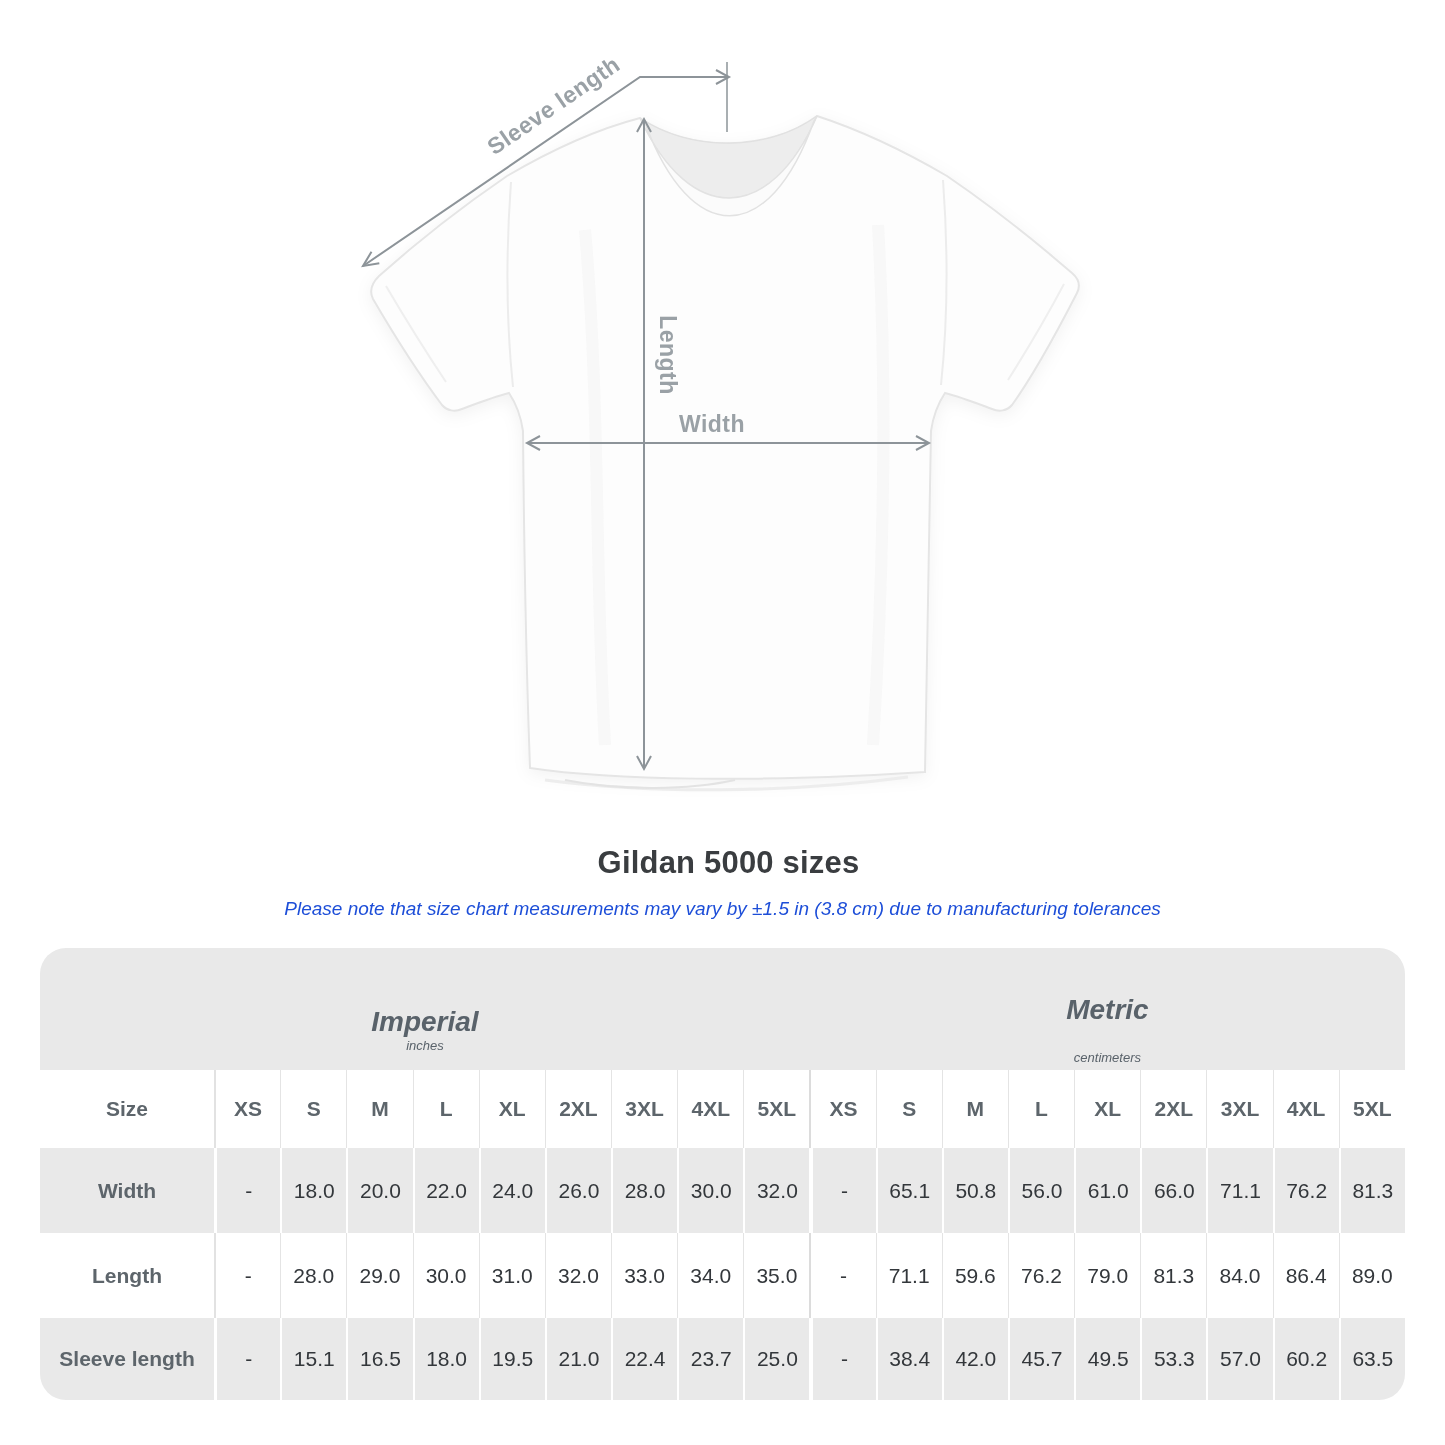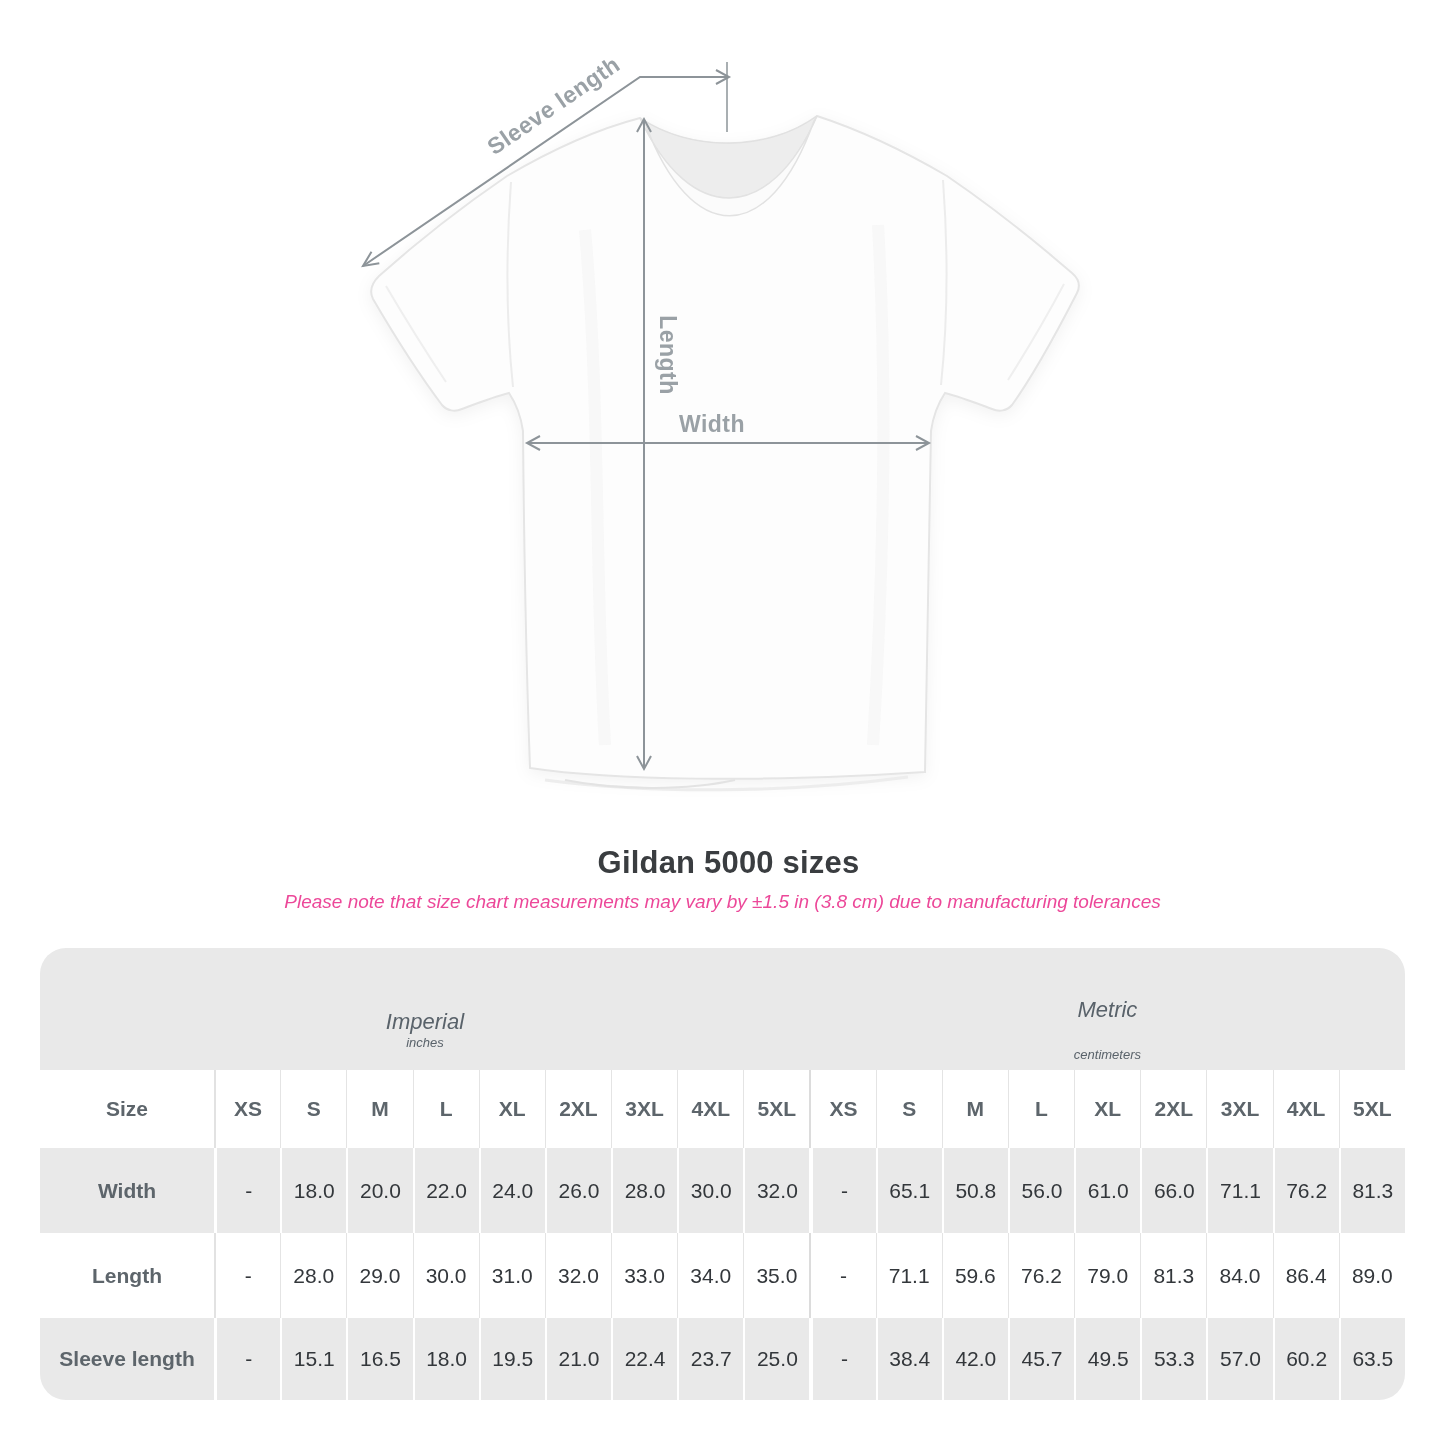--- a/index.html
+++ b/index.html
@@ -10,31 +10,31 @@
   }
   
   .diagram{position:absolute;left:0;top:0;width:1445px;height:845px;}
   .diagram text{
     font-family:"Liberation Sans","DejaVu Sans",sans-serif;
     font-weight:bold;font-size:23px;fill:#9aa1a6;letter-spacing:.5px;
   }
   
   .heading{position:absolute;left:0;top:845px;width:100%;text-align:center;}
   .heading h1{margin:0;font-size:31px;font-weight:bold;color:#3a3d40;letter-spacing:.2px;padding-left:12px;}
-  .heading .sub{margin-top:10px;font-size:19px;font-style:italic;color:#ec4899;}
+  .heading .sub{margin-top:17px;font-size:19px;font-style:italic;color:#1d4ed8;}
   
   .sizechart{
     position:absolute;left:40px;top:948px;width:1365px;height:452px;
     border-radius:26px;overflow:hidden;background:#ffffff;
   }
   .unit-band{height:122px;background:#e9e9e9;display:flex;}
   .unit-group{display:flex;flex-direction:column;align-items:center;justify-content:center;}
   .unit-group.g1{width:56.4%;}
   .unit-group.g2{width:43.6%;gap:24px;}
-  .unit-name{font-size:22px;font-weight:normal;font-style:italic;color:#59626a;margin-top:40px;}
+  .unit-name{font-size:28px;font-weight:bold;font-style:italic;color:#59626a;margin-top:40px;}
   .unit-sub{font-size:13px;font-style:italic;color:#59626a;}
   table.sizes{width:100%;border-collapse:separate;border-spacing:0;table-layout:fixed;}
   table.sizes th,table.sizes td{
     padding:0;text-align:center;vertical-align:middle;
     font-size:21px;white-space:nowrap;
   }
   table.sizes th{font-weight:bold;color:#5d656b;}
   table.sizes td{font-weight:normal;color:#33373b;}
   tr.size-row>*{height:78px;background:#ffffff;}
   tr.mrow>*{height:85px;}

